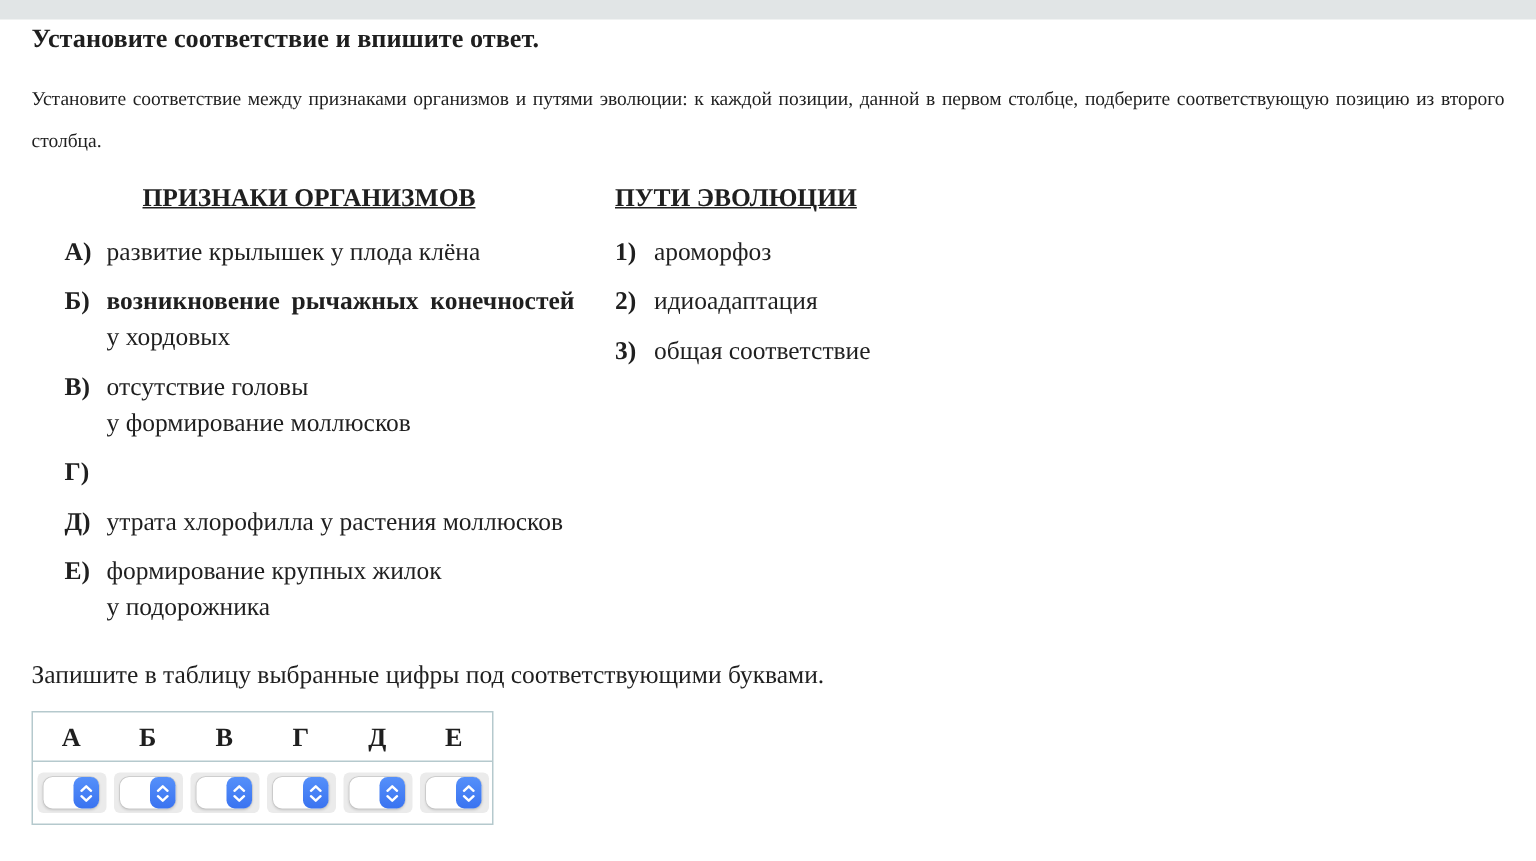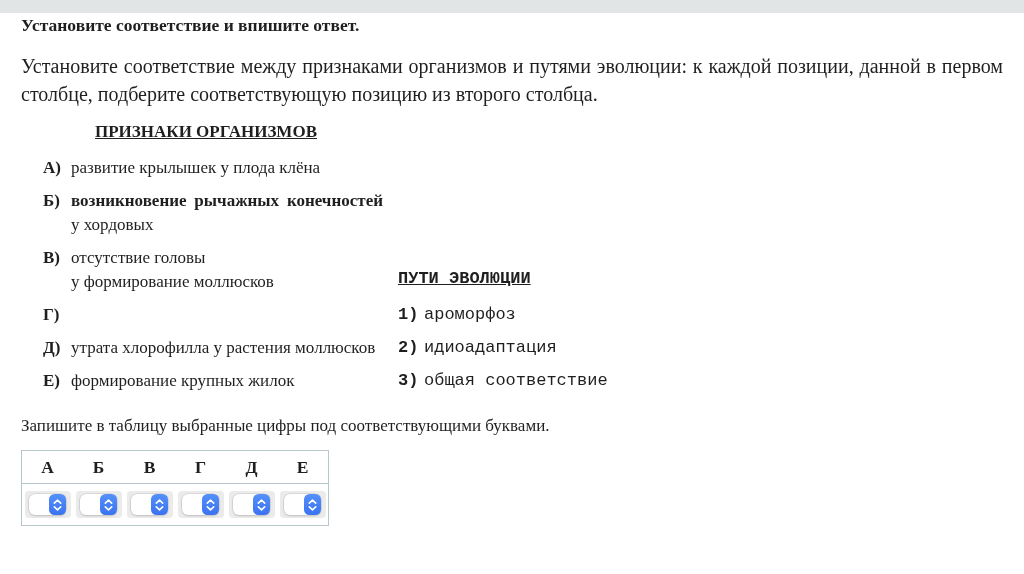--- a/index.html
+++ b/index.html
@@ -6,27 +6,27 @@
   html, body { width: 1024px; height: 574px; background: #ffffff; overflow: hidden; }
   body { font-family: "Liberation Serif", "DejaVu Serif", serif; color: #1f1f1f; }
 
   .top-strip { width: 100%; height: 13px; background: #e1e5e6; }
 
   .content { padding: 0 21px; }
 
   .title { font-size: 17.5px; font-weight: bold; line-height: 25px; }
 
   .instruction {
-    margin-top: 14px; width: 982px; font-size: 20px; line-height: 28px;
+    margin-top: 14px; width: 982px; font-size: 13px; line-height: 28px;
     text-align: justify;
   }
 
-  .columns { display: flex; margin-top: 13px; align-items: flex-end; }
+  .columns { display: flex; margin-top: 13px; }
   .col-left { width: 377px; }
-  .col-right { margin-left: 0; font-family: Liberation Mono, monospace; }
+  .col-right { margin-left: 12px; }
 
   .col-header {
     font-size: 17px; font-weight: bold; text-decoration: underline;
     line-height: 22px; white-space: nowrap;
   }
   .col-left .col-header { padding-left: 74px; }
 
   .items { margin-top: 13px; }
   .match-item { display: flex; margin-bottom: 9px; margin-left: 22px; }
   .item-label { font-weight: bold; width: 28px; flex-shrink: 0; font-size: 17px; line-height: 24px; }
@@ -115,20 +115,21 @@
           <span class="item-label">Д)</span>
           <div class="item-text">
               <div class="line">утрата хлорофилла у растения моллюсков</div>
             </div>
         </div>
 
         <div class="match-item">
           <span class="item-label">Е)</span>
           <div class="item-text">
             <div class="line">формирование крупных жилок</div>
+            <div class="line">у подорожника</div>
           </div>
         </div>
 
       </div>
     </div>
 
     <div class="col-right">
       <div class="col-header">ПУТИ ЭВОЛЮЦИИ</div>
       <div class="items">
 

